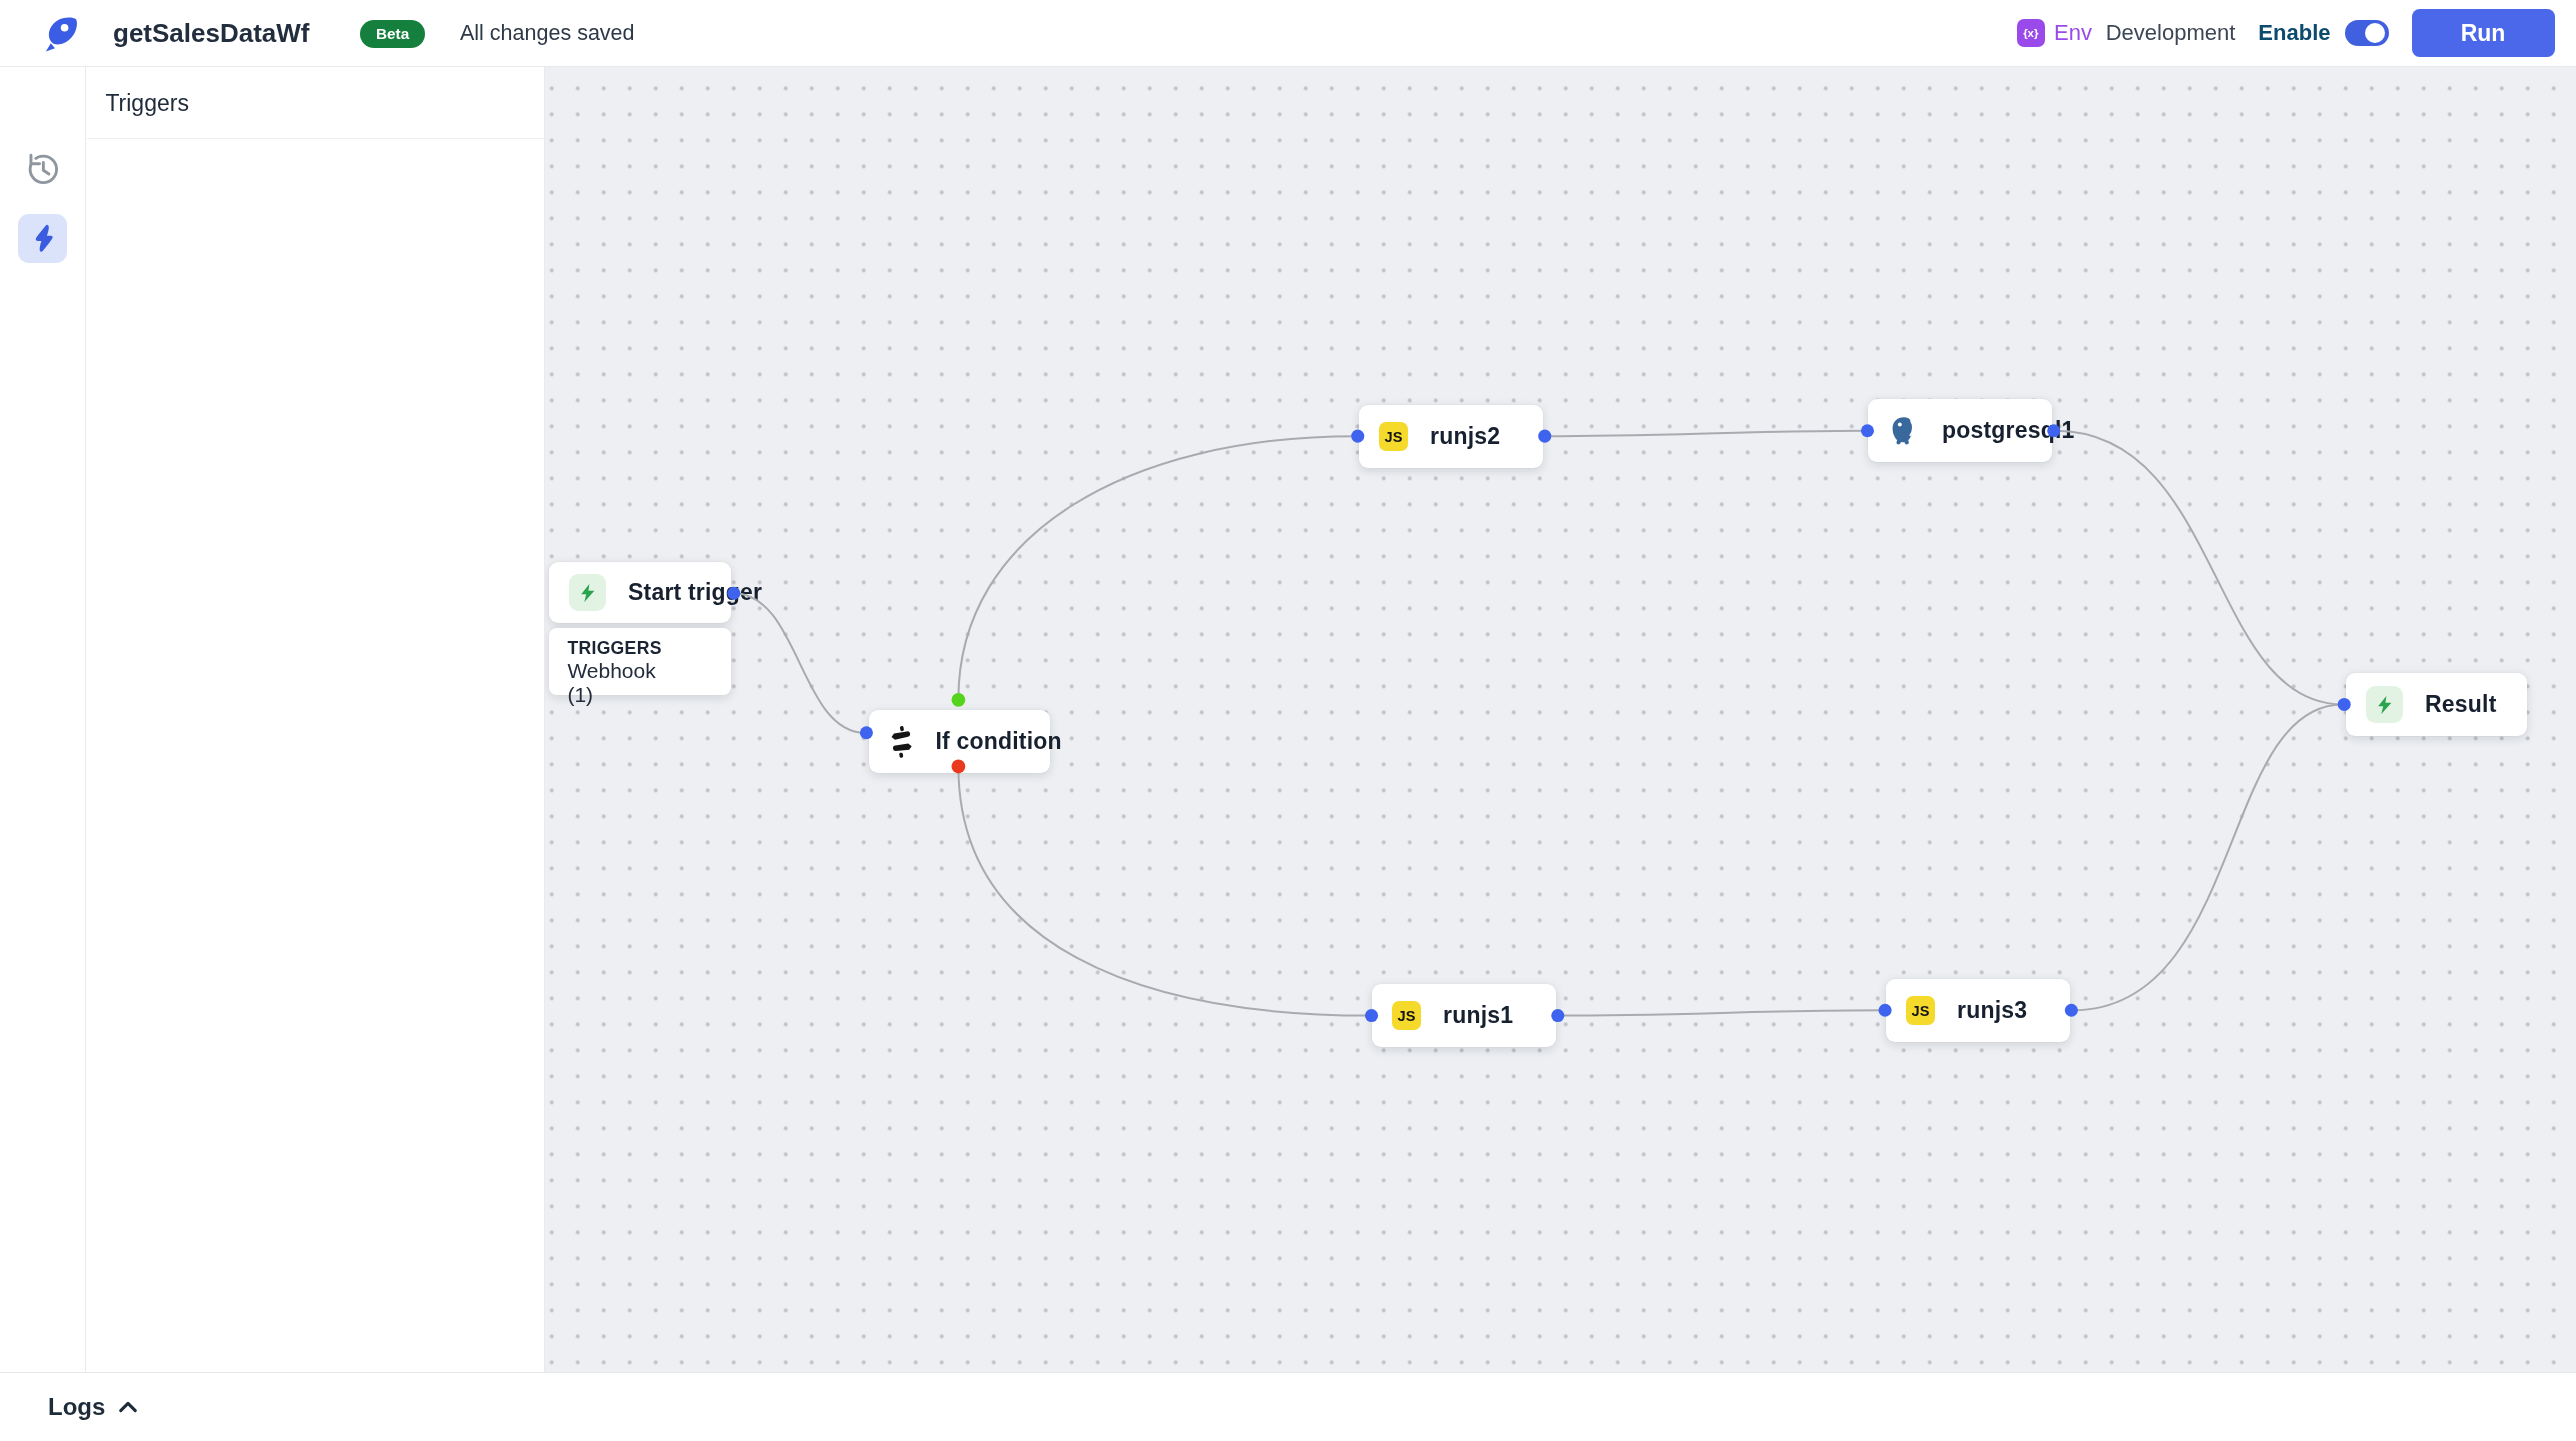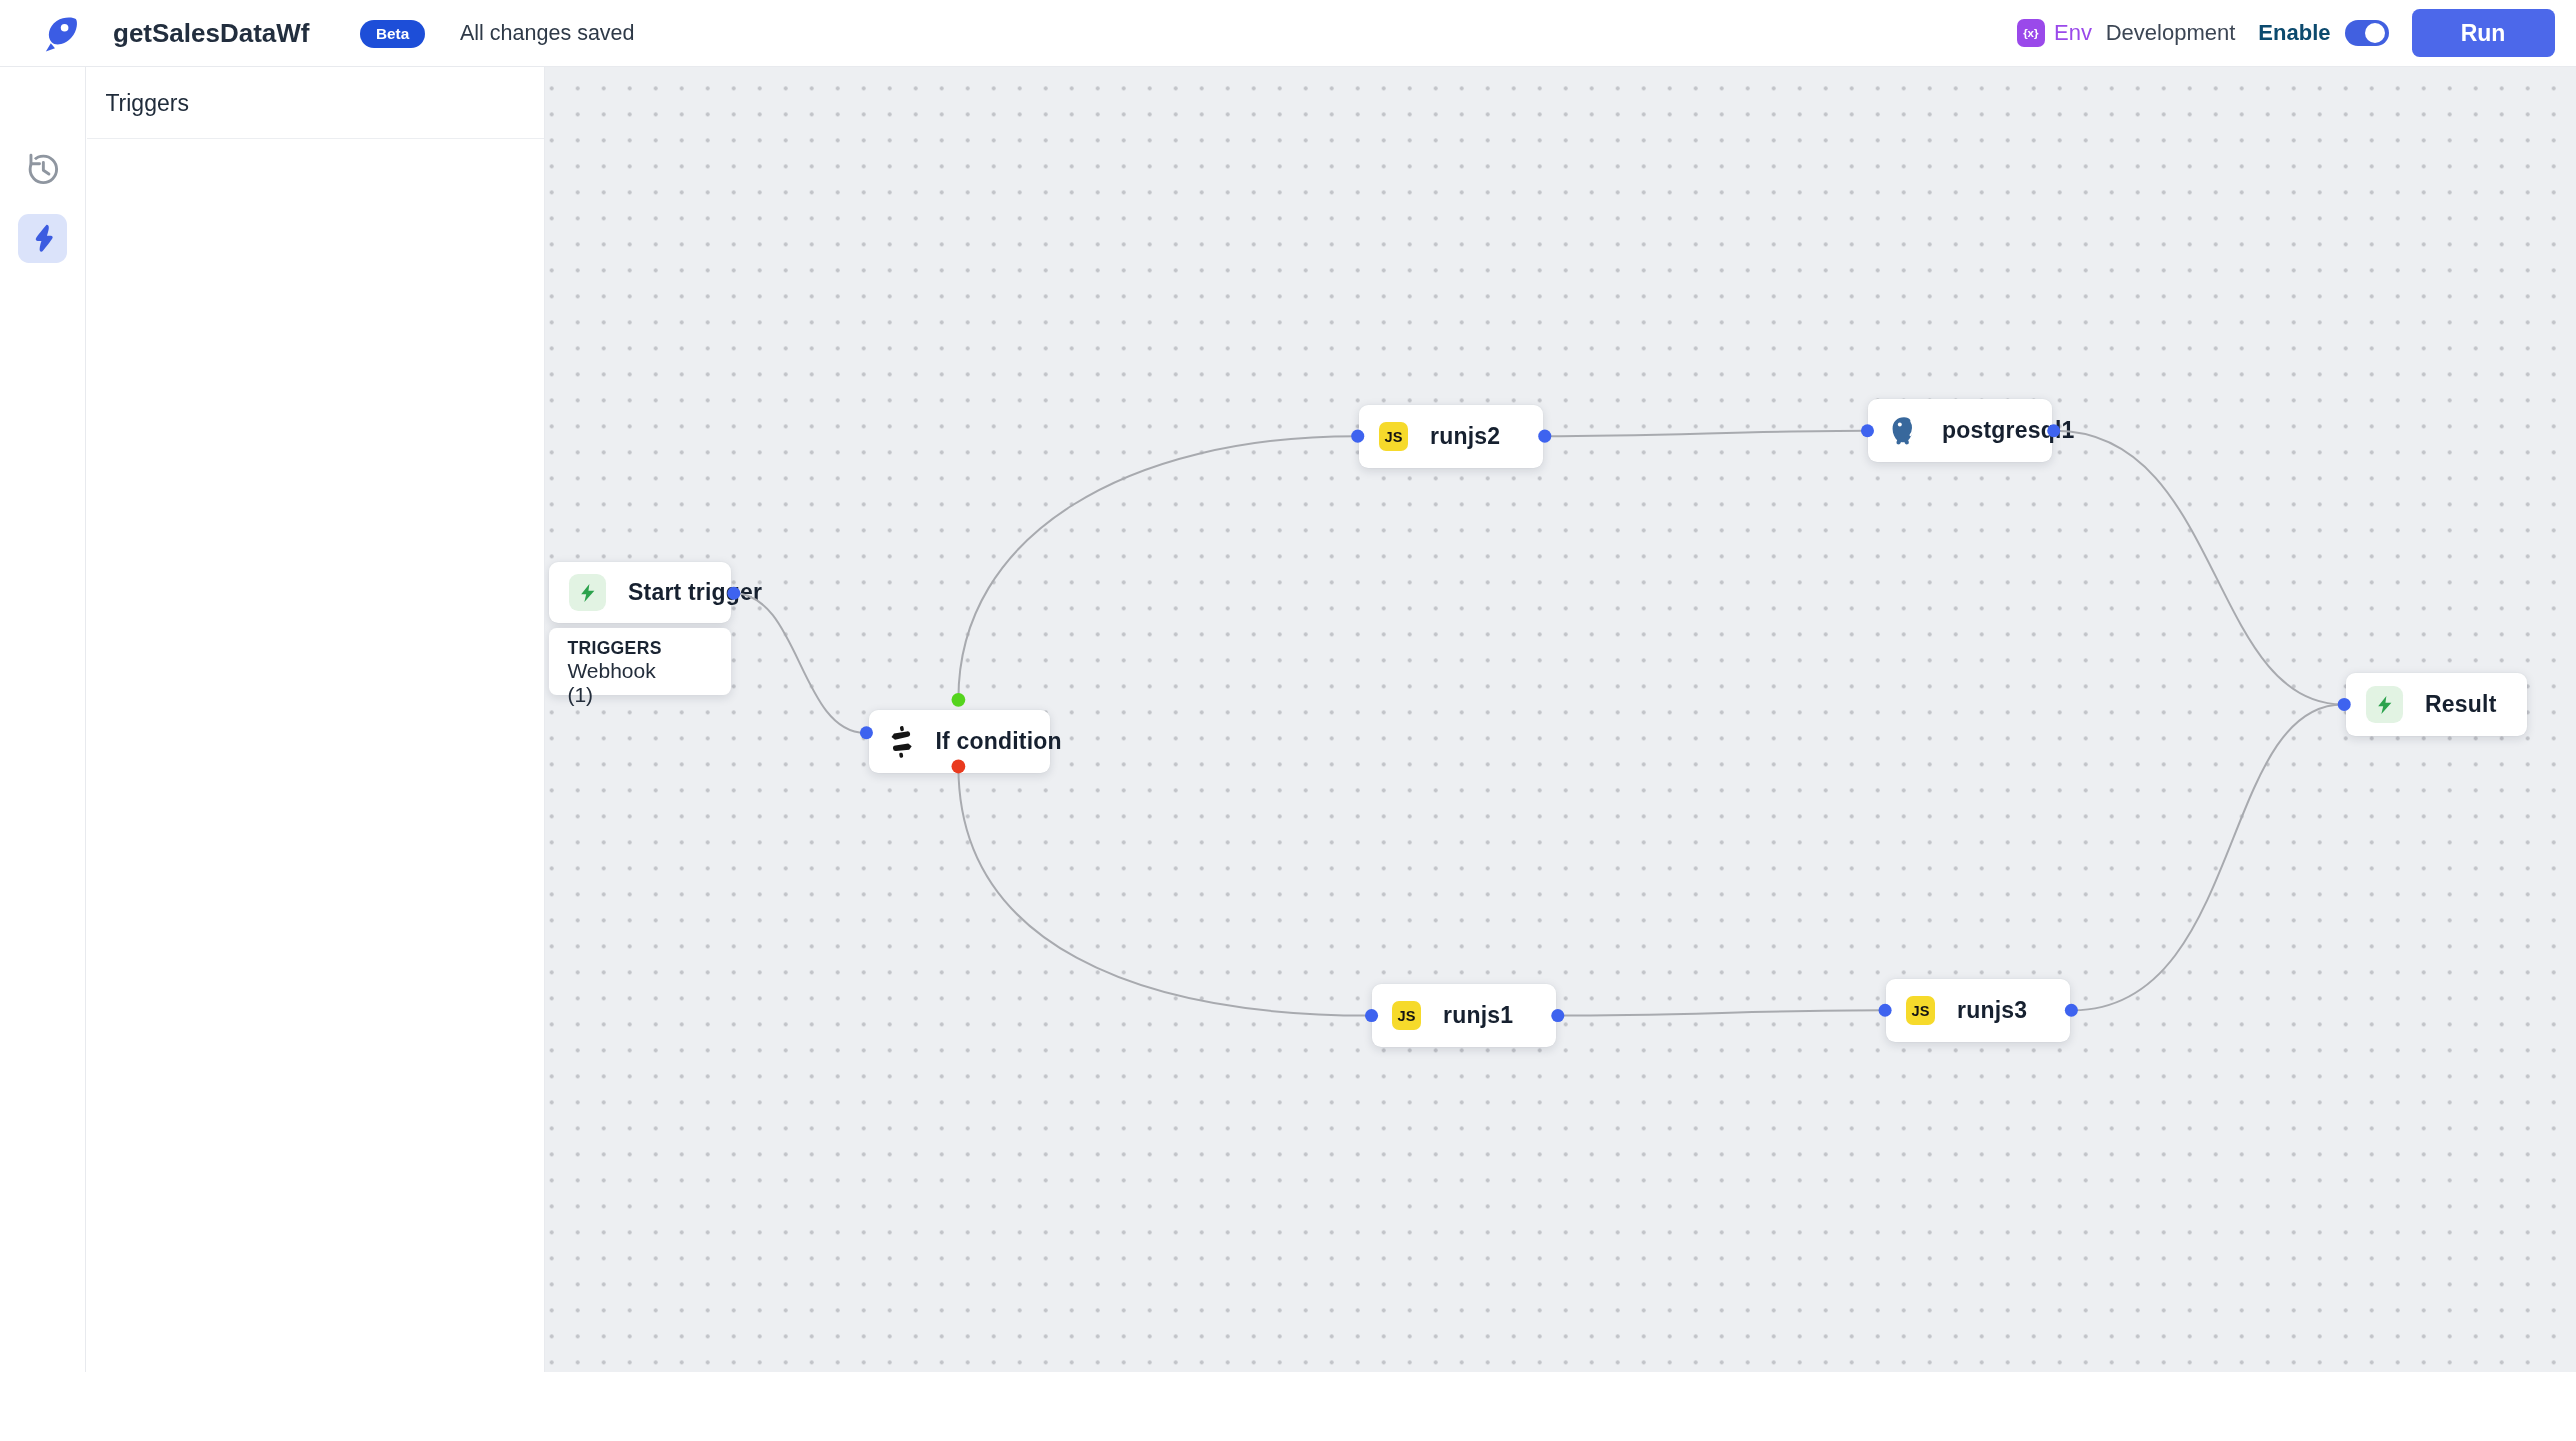--- a/index.html
+++ b/index.html
@@ -7,21 +7,21 @@
   body { font-family:"Liberation Sans", sans-serif; background:#fff; overflow:hidden; }
   .app { position:relative; width:2576px; height:1441px; background:#fff; overflow:hidden; }
 
   
   .header { position:absolute; left:0; top:0; width:2576px; height:67px; background:#fff;
             border-bottom:1.5px solid #e8eaee; z-index:10; }
   .logo { position:absolute; left:40px; top:14px; width:40px; height:40px; cursor:pointer; }
   .wf-title { position:absolute; left:113px; top:0; height:66px; line-height:66px;
               font-size:26px; font-weight:600; color:#222e3e; }
   .beta-badge { position:absolute; left:360px; top:20px; height:28px; padding:0 16px;
-                background:#1d4ed8; border-radius:14.6px; color:#fff; font-size:15.3px;
+                background:#15803d; border-radius:14.6px; color:#fff; font-size:15.3px;
                 font-weight:700; line-height:28px; }
   .save-status { position:absolute; left:460px; top:0; height:66px; line-height:66px;
                  font-size:21.5px; font-weight:400; color:#2e3947; }
   .header-right { position:absolute; right:21.5px; top:0; height:66px; display:flex;
                   align-items:center; gap:23px; }
   .env-group { display:flex; align-items:center; gap:9.2px; cursor:pointer; }
   .env-chip { width:28px; height:28px; border-radius:7px; background:#9a49ea; color:#fff;
               font-size:11.5px; font-weight:700; display:flex; align-items:center; justify-content:center; }
   .env-label { font-size:22px; color:#9a49ea; }
   .env-name { font-size:22px; color:#3c4654; margin-left:4.6px;text-align:center; }
@@ -227,15 +227,23 @@
       <circle cx="2436" cy="562" r="8.5" fill="#3e63ef"></circle>
       <circle cx="2679" cy="562" r="8.5" fill="#3e63ef"></circle>
       <circle cx="1789" cy="1325" r="8.5" fill="#3e63ef"></circle>
       <circle cx="2032" cy="1325" r="8.5" fill="#3e63ef"></circle>
       <circle cx="2459" cy="1318" r="8.5" fill="#3e63ef"></circle>
       <circle cx="2702" cy="1318" r="8.5" fill="#3e63ef"></circle>
       <circle cx="3058" cy="919" r="8.5" fill="#3e63ef"></circle>
     </g>
   </svg>
 
+  <div class="logs-bar">
+    <div class="logs-toggle">
+      <span class="logs-label">Logs</span>
+      <svg width="20" height="14" viewBox="0 0 22 14" fill="none" stroke="#1d2b3a" stroke-width="3.4" stroke-linecap="round" stroke-linejoin="round">
+        <path d="M3 11 L11 3 L19 11"></path>
+      </svg>
+    </div>
+  </div>
 
 </div>
 
 
 </body></html>

